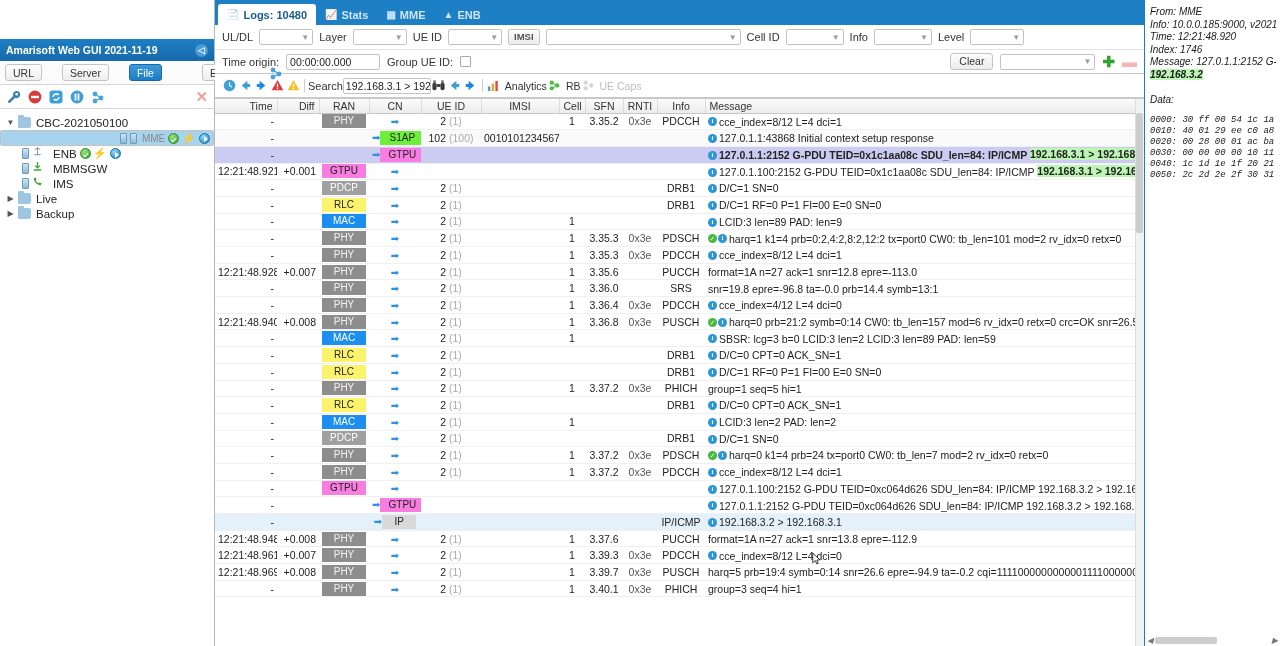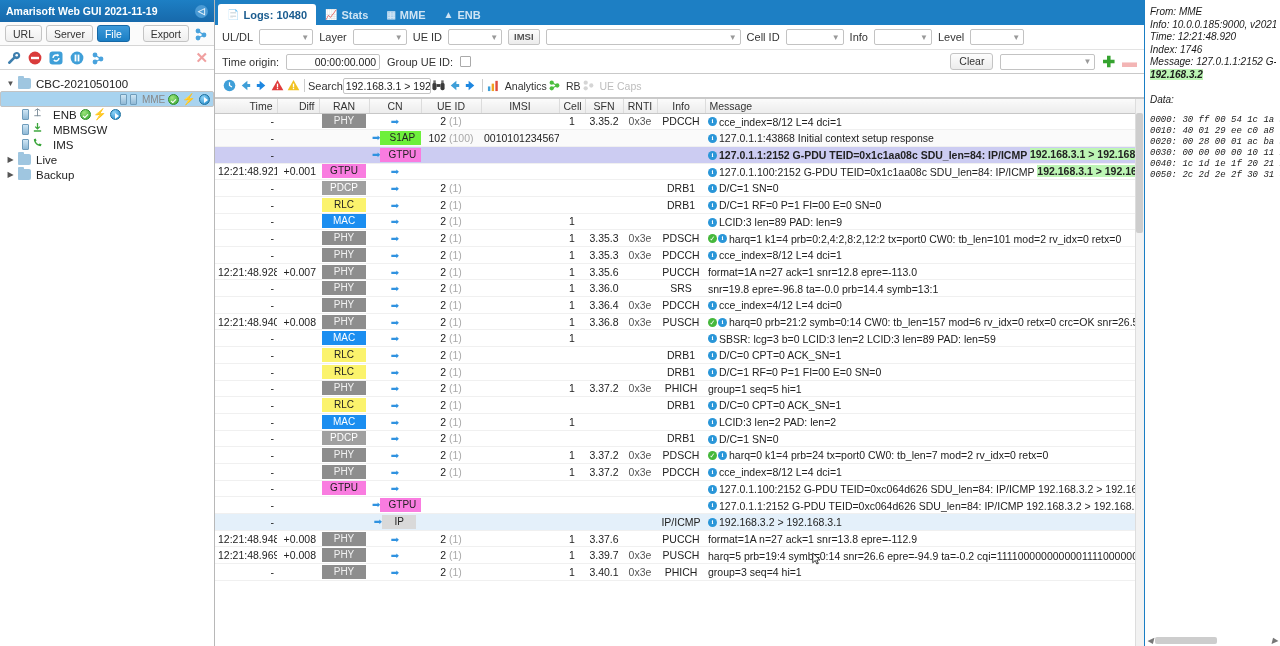--- a/index.html
+++ b/index.html
@@ -12,28 +12,28 @@
     color: #222;
     background: #fff;
   }
   #app { position: relative; width: 1280px; height: 646px; display: flex; }
 
   
   #left { width: 215px; height: 646px; background: #fff; border-right: 1px solid #b8b8b8; display: flex; flex-direction: column; }
   .titlebar {
     height: 22px; background: linear-gradient(#1d7fc4,#1769ab);
     color: #fff; font-size: 10.5px; font-weight: bold;
-    display: flex; align-items: center; padding: 0 6px; justify-content: space-between;
+    display: flex; align-items: center; padding: 0 6px; justify-content: space-between; margin-top: 39px;
   }
   .titlebar .collapse-btn {
     width: 13px; height: 13px; border-radius: 50%;
     background: #4a9ad4; color:#e8f3fb; font-size:9px; line-height:13px;
     text-align:center; font-weight:bold;
   }
-  .btnrow { height: 24px; display: flex; align-items: center; padding: 2px 5px; gap: 4px;
+  .btnrow { height: 24px; display: flex; align-items: center; padding: 2px 5px; gap: 20px;
             border-bottom: 1px solid #d6d6d6; background: #fbfbfb; }
   .tbtn {
     height: 17px; padding: 0 7px; font-size: 10.5px; line-height: 16px;
     border: 1px solid #c4c4c4; border-radius: 3px;
     background: linear-gradient(#fdfdfd,#eeeeee); color: #333;
   }
   .tbtn.active { background: linear-gradient(#3d9ada,#1a7ec4); border-color:#1668a6; color:#fff; }
   .spacer { flex: 1 1 auto; }
   .iconrow { height: 24px; display: flex; align-items: center; gap: 5px; padding: 3px 6px;
              border-bottom: 1px solid #d6d6d6; background:#fff; }
@@ -75,21 +75,21 @@
     padding: 0 3px; font-size: 10px; color: #888;
   }
   .sel.w { min-width: 58px; }
   .sel.wide { width: 195px; }
   .sel.clr { width: 95px; }
   .caret { font-size: 8px; color: #999; }
   .imsi-btn { height:16px; padding:0 5px; font-size:9.5px; font-weight:bold; color:#555;
               border:1px solid #c4c4c4; border-radius:2px; background:linear-gradient(#fdfdfd,#ececec); line-height:14px;}
 
   .originbar { height: 24px; display: flex; align-items: center; gap: 7px; padding: 0 7px;
-               background: #fff; border-bottom: 1px solid #c9c9c9; text-align: right; }
+               background: #fff; border-bottom: 1px solid #c9c9c9; }
   .txtin { height: 16px; border: 1px solid #c3c3c3; border-radius: 2px; background: #fff;
            padding: 0 3px; font-size: 10.5px; line-height:14px; color: #222; }
   .cbx { width: 11px; height: 11px; border: 1px solid #aaa; background: #fff; border-radius: 1px; }
   .clearbtn { height:17px;padding:0 8px;font-size:10.5px;line-height:15px;border:1px solid #c4c4c4;
               border-radius:3px;background:linear-gradient(#fdfdfd,#ececec);color:#333;}
   .plus { color:#35a32f; font-size:15px; font-weight:bold; line-height:13px; }
   .minus { color:#f3b5b5; font-size:15px; font-weight:bold; line-height:13px; }
 
   .searchbar { height: 24px; display: flex; align-items: center; padding: 0 6px;
                background: #fff; border-bottom: 1px solid #c9c9c9; }
@@ -786,20 +786,33 @@
               <td class="c-cn"><span class="arrowico">➡</span></td>
               <td class="c-ueid">2 <span class="dimnum">(1)</span></td>
               <td class="c-imsi"></td>
               <td class="c-cell">1</td>
               <td class="c-sfn">3.37.6</td>
               <td class="c-rnti"></td>
               <td class="c-info">PUCCH</td>
               <td class="c-msg"><span class="msgtxt">format=1A n=27 ack=1 snr=13.8 epre=-112.9</span></td>
             </tr>
             <tr>
+              <td class="c-time">12:21:48.961</td>
+              <td class="c-diff">+0.007</td>
+              <td class="c-ran"><span class="tag phy">PHY</span></td>
+              <td class="c-cn"><span class="arrowico">➡</span></td>
+              <td class="c-ueid">2 <span class="dimnum">(1)</span></td>
+              <td class="c-imsi"></td>
+              <td class="c-cell">1</td>
+              <td class="c-sfn">3.39.3</td>
+              <td class="c-rnti">0x3e</td>
+              <td class="c-info">PDCCH</td>
+              <td class="c-msg"><span class="iico">i</span><span class="msgtxt">cce_index=8/12 L=4 dci=0</span></td>
+            </tr>
+            <tr>
               <td class="c-time">12:21:48.969</td>
               <td class="c-diff">+0.008</td>
               <td class="c-ran"><span class="tag phy">PHY</span></td>
               <td class="c-cn"><span class="arrowico">➡</span></td>
               <td class="c-ueid">2 <span class="dimnum">(1)</span></td>
               <td class="c-imsi"></td>
               <td class="c-cell">1</td>
               <td class="c-sfn">3.39.7</td>
               <td class="c-rnti">0x3e</td>
               <td class="c-info">PUSCH</td>

